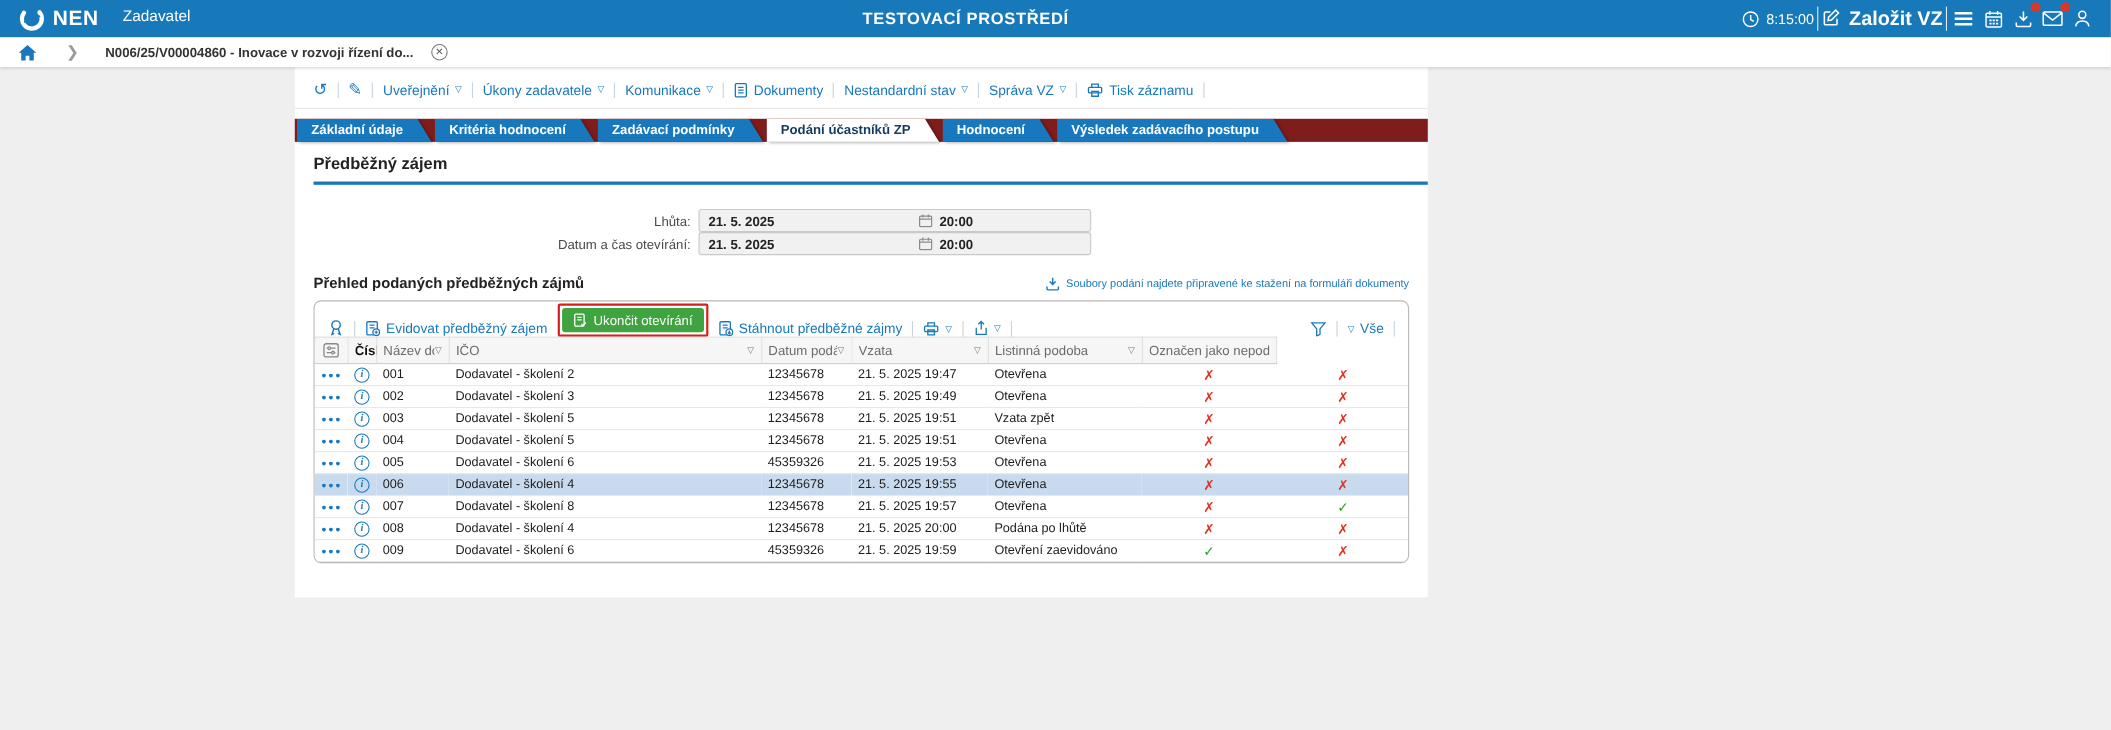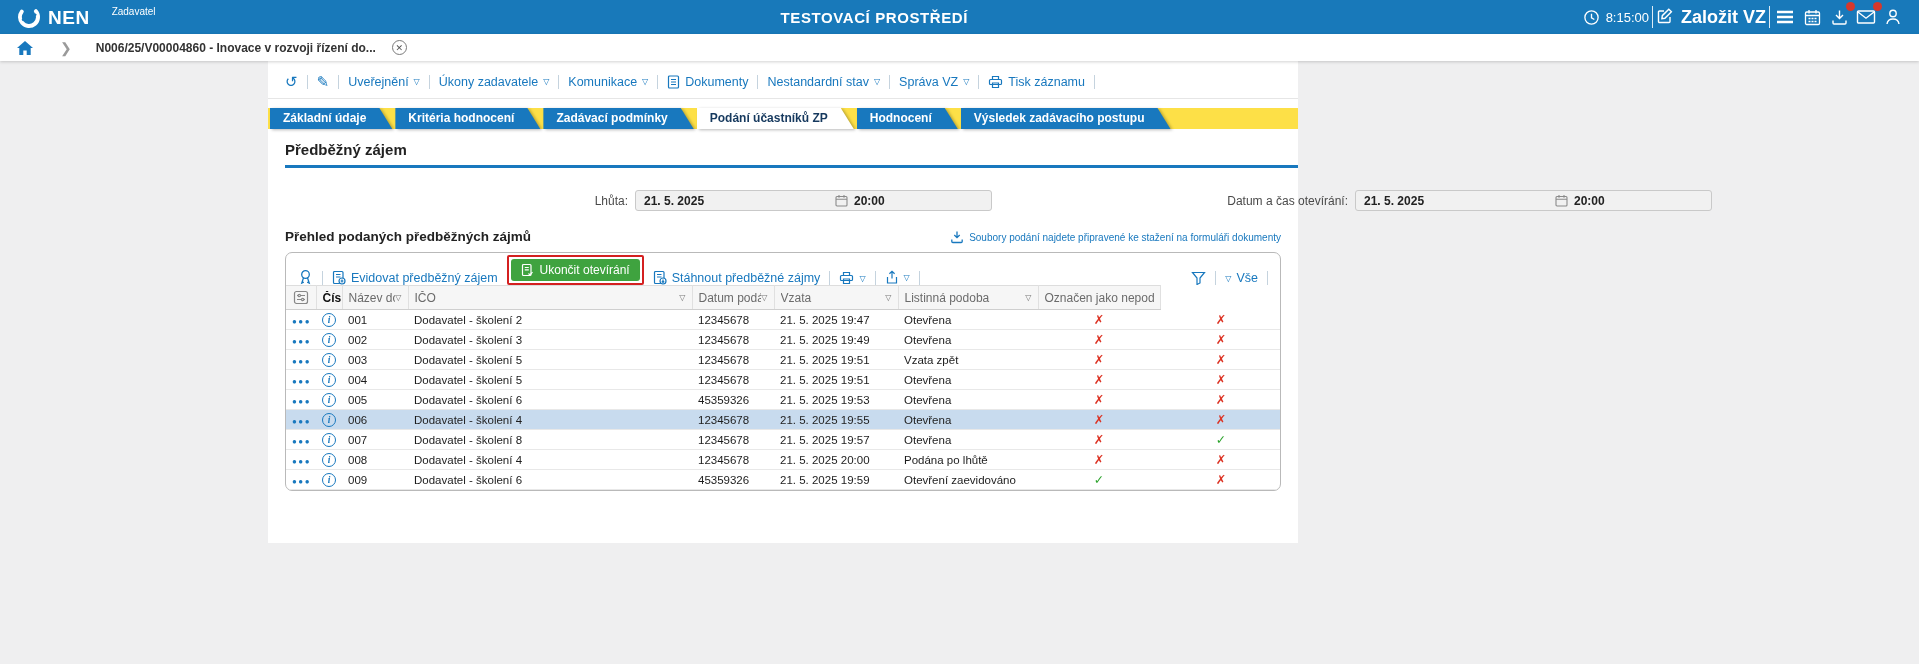--- a/index.html
+++ b/index.html
@@ -9,21 +9,21 @@
     background:#efeff0; color:#222;
   }
   
   .topbar {
     height:34px; background:#1879ba; color:#fff;
     display:flex; align-items:center; padding:0 14px 0 16px;
   }
   .brand { display:flex; align-items:center; gap:6px; min-width:150px; }
   .brand-text { display:flex; flex-direction:row; line-height:1; }
   .brand-name { font-size:19px; font-weight:bold; letter-spacing:.5px; }
-  .brand-sub { font-size:10px; margin-left:22px; margin-top:-1px; }
+  .brand-sub { font-size:14px; margin-left:22px; margin-top:-1px; }
   .env-title { flex:1; text-align:center; font-size:15px; font-weight:bold; letter-spacing:.6px; }
   .top-right { display:flex; align-items:center; gap:3px; }
   .top-time { display:flex; align-items:center; gap:6px; font-size:13px; }
   .top-divider { width:1px; height:22px; background:#ffffff; opacity:.85; }
   .create-vz { display:flex; align-items:flex-start; gap:7px; font-size:18px; font-weight:bold; cursor:pointer; }
   .top-icon { position:relative; display:flex; align-items:center; justify-content:center; width:24px; height:24px; cursor:pointer; }
   .badge-dot { position:absolute; top:-3px; right:-4px; width:9px; height:9px; border-radius:50%; background:#d6382c; }
   
   .breadcrumb {
     height:27px; background:#fff; display:flex; align-items:center;
@@ -40,35 +40,35 @@
   .panel { margin-left:268px; width:1030px; background:#fff; padding-bottom:20px; min-height:482px; }
   .record-toolbar {
     display:flex; align-items:center; gap:9px; padding:13px 17px 9px 17px;
     border-bottom:1px solid #e6e6e6; font-size:12.5px; color:#1878be; flex-wrap:nowrap;
   }
   .rt-item { display:flex; align-items:center; gap:5px; cursor:pointer; white-space:nowrap; }
   .rt-sep { width:1px; height:14px; background:#c5d3de; }
   .tri { font-size:8px; color:#1878be; }
   .glyph-btn { font-size:15px; color:#1878be; cursor:pointer; line-height:1; }
   
-  .tab-strip { background:#fde047; height:21px; display:flex; align-items:flex-end; padding-left:2px; margin-top:9px; }
+  .tab-strip { background:#7f1d1d; height:21px; display:flex; align-items:flex-end; padding-left:2px; margin-top:9px; }
   .tab { filter:drop-shadow(2px 1px 1.5px rgba(0,0,0,.28)); margin-right:3px; cursor:pointer; }
   .tab-shape {
     height:21px; line-height:21px; background:#1878be; color:#fff;
     font-size:12px; font-weight:bold; padding:0 26px 0 13px;
     clip-path:polygon(0 0, calc(100% - 13px) 0, 100% 100%, 0 100%);
     white-space:nowrap;
   }
   .tab.active .tab-shape { background:#ffffff; color:#16395e; }
   
   .section-head { padding:12px 17px 7px 17px; }
   .section-title { font-size:15px; font-weight:bold; color:#222; }
   .section-rule { height:3px; background:#1878be; margin:0 0 0 17px; }
   
-  .form-area { padding:22px 17px 10px 17px; display:flex; flex-direction:row; gap:13px; }
+  .form-area { padding:22px 17px 10px 17px; display:flex; flex-direction:column; }
   .form-row { display:flex; align-items:center; }
   .form-label { width:350px; text-align:right; padding-right:7px; font-size:12px; color:#4a4a4a; }
   .datebox {
     width:357px; height:21px; background:#f1f1f1; border:1px solid #c9c9c9; border-radius:3px;
     display:flex; align-items:center; padding:0 8px; gap:6px;
   }
   .datebox .date { flex:0 0 185px; font-size:12px; font-weight:bold; color:#222; }
   .datebox .time { font-size:12px; font-weight:bold; color:#222; }
   
   .sub-head { display:flex; align-items:flex-end; justify-content:space-between; padding:8px 17px 6px 17px; }

